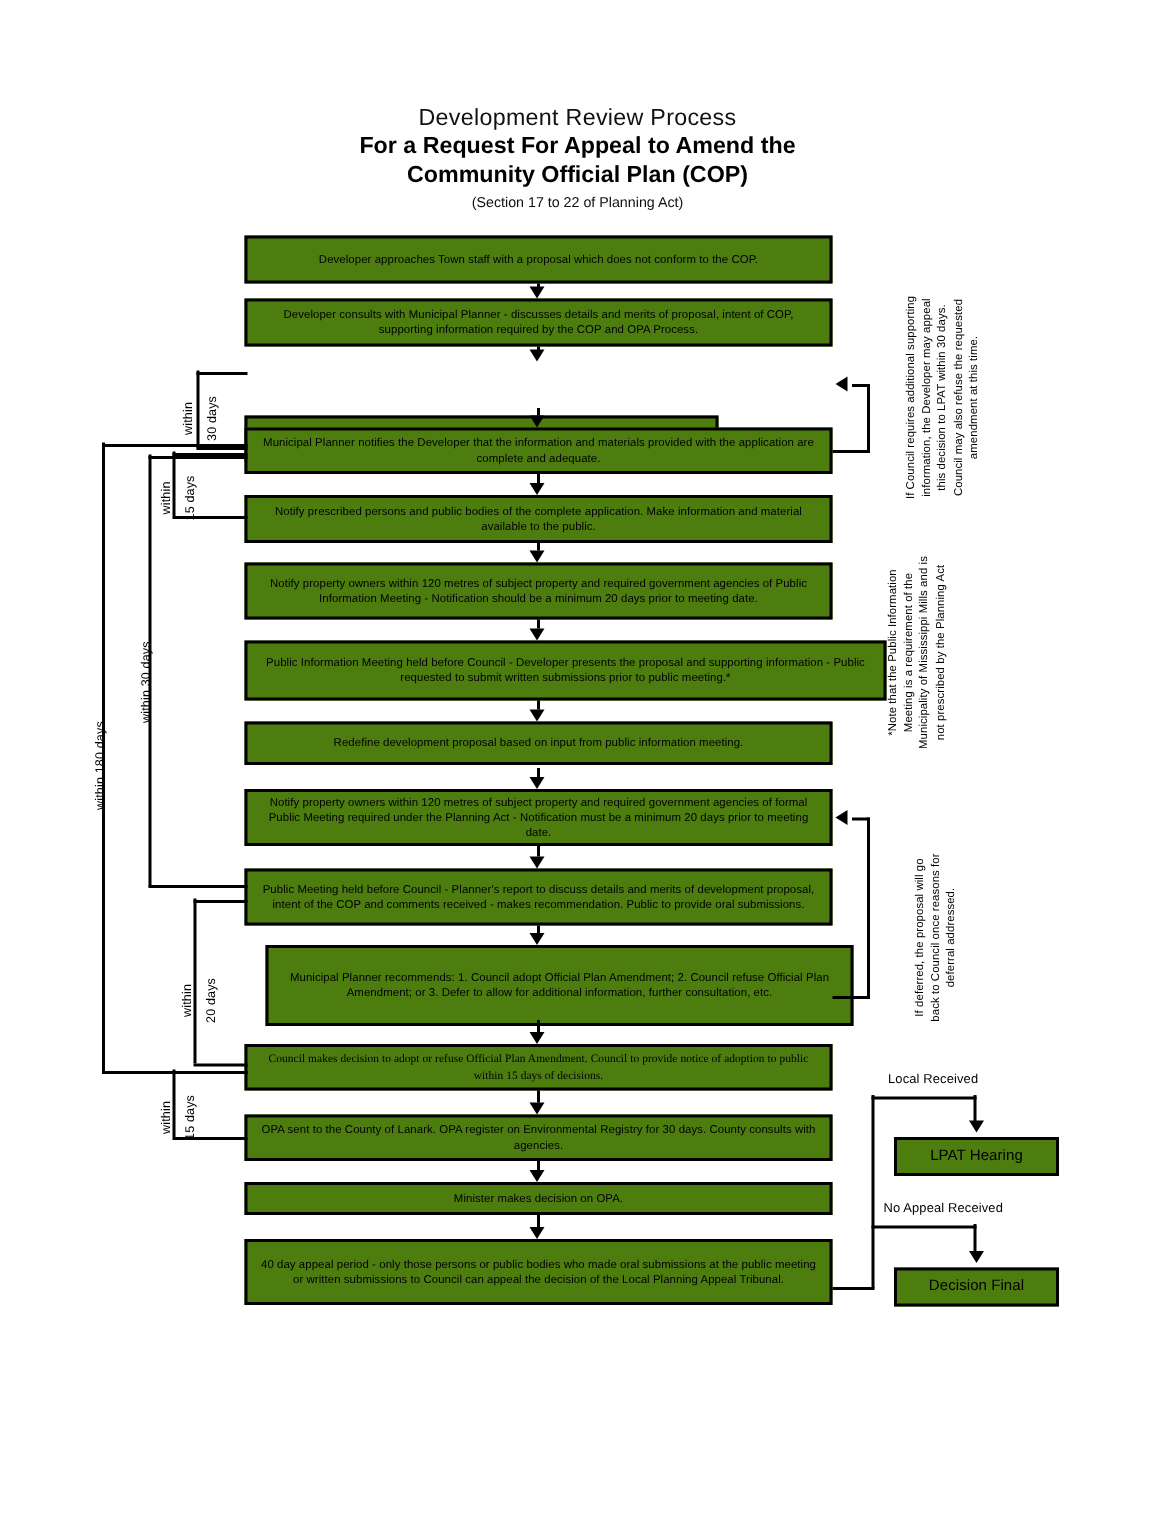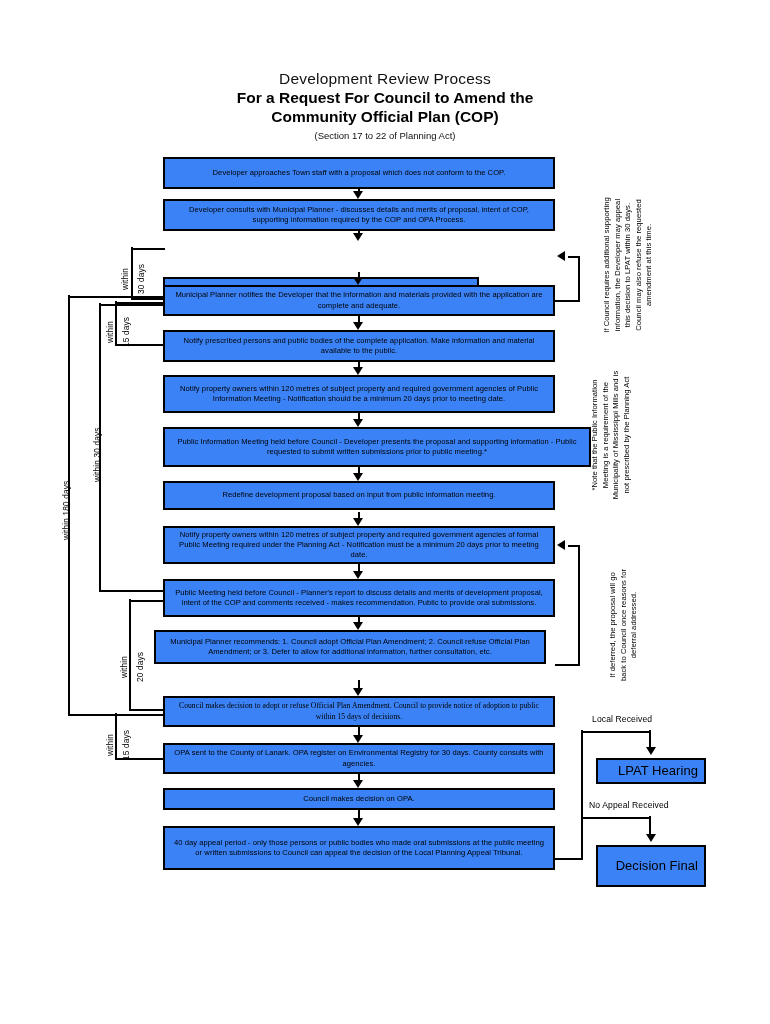--- a/index.html
+++ b/index.html
@@ -21,32 +21,32 @@
   .t-line1{font-size:15.5px;letter-spacing:.2px;line-height:18px;color:#111;}
   .t-line2{font-size:15.5px;font-weight:bold;line-height:19px;color:#000;}
   .t-line3{font-size:15.5px;font-weight:bold;line-height:19px;color:#000;}
   .t-line4{font-size:9.5px;line-height:16px;color:#111;margin-top:2px;}
 
   
   .box{
     position:absolute;
     box-sizing:border-box;
     border:2.2px solid #000;
-    background:#3b82f6;
+    background:#4d7c0f;
     display:flex;
     align-items:center;
     justify-content:center;
     text-align:center;
     font-size:7.6px;
     line-height:10.2px;
     padding:2px 6px;
     letter-spacing:.05px;
   }
   .box span{display:block;width:100%;}
-  .box.small{font-size:13px;line-height:12px;text-align:right;}
+  .box.small{font-size:10px;line-height:12px;}
 
   
   .ln{position:absolute;background:#000;}
   .vl{width:2.2px;}
   .hl{height:2.2px;}
   .arrow-down{
     position:absolute;width:0;height:0;
     border-left:5.5px solid transparent;
     border-right:5.5px solid transparent;
     border-top:8px solid #000;
@@ -81,21 +81,21 @@
     letter-spacing:.1px;
   }
 </style>
 </head>
 <body>
 
 <div id="page">
 
   <div class="title-block">
     <div class="t-line1">Development Review Process</div>
-    <div class="t-line2">For a Request For Council to Amend the</div>
+    <div class="t-line2">For a Request For Appeal to Amend the</div>
     <div class="t-line3">Community Official Plan (COP)</div>
     <div class="t-line4">(Section 17 to 22 of Planning Act)</div>
   </div>
 
   <div class="box" style="left:163px;top:157px;width:392px;height:32px;">
     <span>Developer approaches Town staff with a proposal which does not conform to the COP.</span>
     </div>
 
   <div class="box" style="left:163px;top:199px;width:392px;height:32px;">
     <span>Developer consults with Municipal Planner - discusses details and merits of proposal, intent of COP, supporting information required by the COP and OPA Process.</span>
@@ -126,45 +126,45 @@
     </div>
 
   <div class="box" style="left:163px;top:526px;width:392px;height:38px;">
     <span>Notify property owners within 120 metres of subject property and required government agencies of formal Public Meeting required under the Planning Act - Notification must be a minimum 20 days prior to meeting date.</span>
     </div>
 
   <div class="box" style="left:163px;top:579px;width:392px;height:38px;">
     <span>Public Meeting held before Council - Planner's report to discuss details and merits of development proposal, intent of the COP and comments received - makes recommendation. Public to provide oral submissions.</span>
     </div>
 
-  <div class="box" style="left:154px;top:630px;width:392px;height:34px;text-align:center;">
+  <div class="box" style="left:177px;top:630px;width:392px;height:54px;text-align:center;">
     <span>Municipal Planner recommends: 1. Council adopt Official Plan Amendment; 2. Council refuse Official Plan Amendment; or 3. Defer to allow for additional information, further consultation, etc.</span>
     </div>
 
   <div class="box" style="left:163px;top:696px;width:392px;height:31px;font-family:Liberation Serif, serif;">
     <span>Council makes decision to adopt or refuse Official Plan Amendment. Council to provide notice of adoption to public within 15 days of decisions.</span>
     </div>
 
   <div class="box" style="left:163px;top:743px;width:392px;height:31px;">
     <span>OPA sent to the County of Lanark. OPA register on Environmental Registry for 30 days. County consults with agencies.</span>
     </div>
 
   <div class="box" style="left:163px;top:788px;width:392px;height:22px;">
-    <span>Council makes decision on OPA.</span>
+    <span>Minister makes decision on OPA.</span>
     </div>
 
   <div class="box" style="left:163px;top:826px;width:392px;height:44px;">
     <span>40 day appeal period - only those persons or public bodies who made oral submissions at the public meeting or written submissions to Council can appeal the decision of the Local Planning Appeal Tribunal.</span>
     </div>
 
   <div class="box small" style="left:596px;top:758px;width:110px;height:26px;">
     <span>LPAT Hearing</span>
     </div>
 
-  <div class="box small" style="left:596px;top:845px;width:110px;height:42px;">
+  <div class="box small" style="left:596px;top:845px;width:110px;height:26px;">
     <span>Decision Final</span>
     </div>
 
   <div class="ln vl" style="left:357.5px;top:189px;height:4px;"></div>
   <div class="arrow-down" style="left:352.5px;top:191px;"></div>
 
   <div class="ln vl" style="left:357.5px;top:231px;height:4px;"></div>
   <div class="arrow-down" style="left:352.5px;top:233px;"></div>
 
   <div class="ln vl" style="left:357.5px;top:272px;height:5px;"></div>

